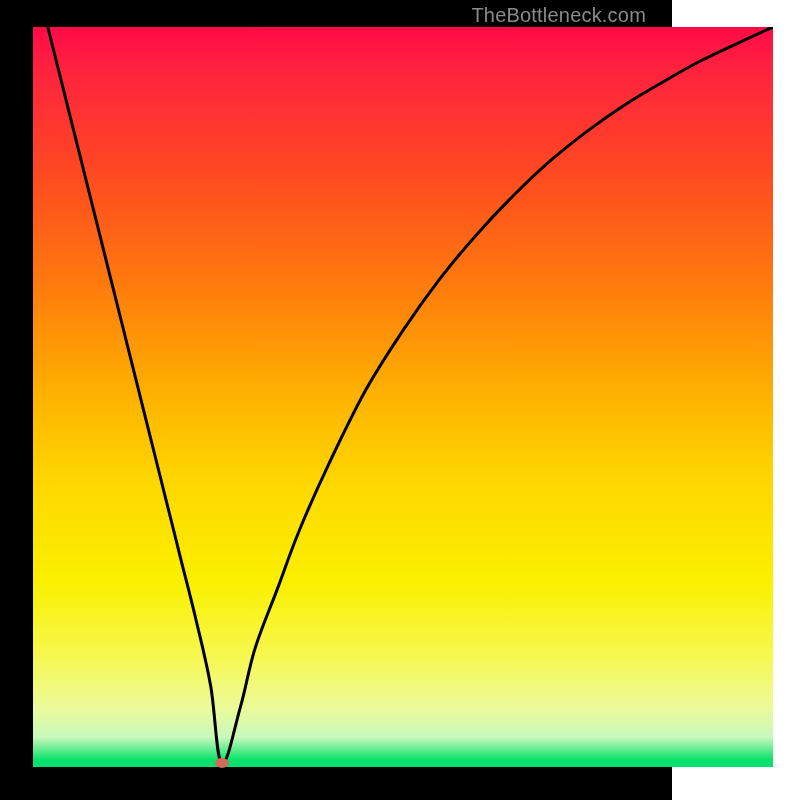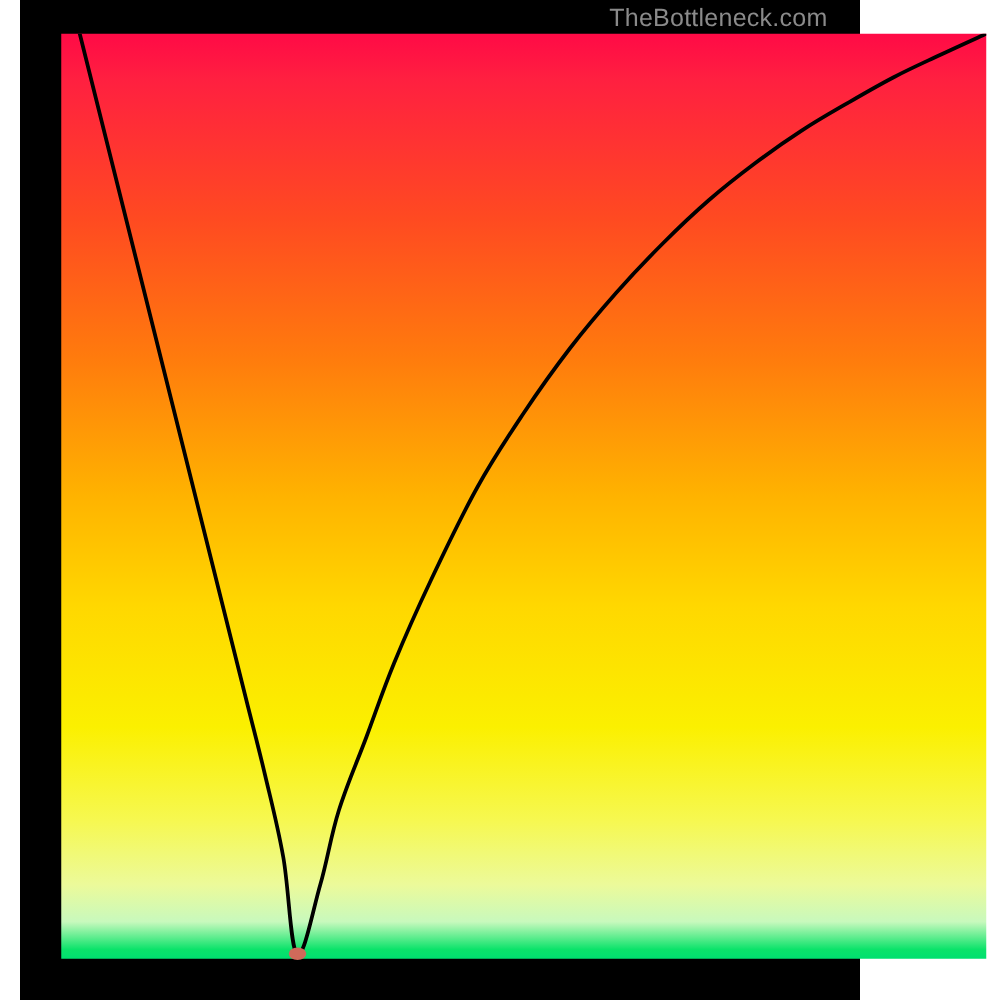--- a/index.html
+++ b/index.html
@@ -1,17 +1,17 @@
 <!DOCTYPE html>
 <html><head>
 <meta charset="utf-8">
 <style>
   * { margin: 0; padding: 0; box-sizing: border-box; }
   body { width: 800px; height: 800px; overflow: hidden; background: #fff; }
-  .container { position: relative; width: 672px; height: 800px; background: #000; margin-left: 16px; }
+  .container { position: relative; width: 672px; height: 800px; background: #000; }
   .plot-area {
     position: absolute;
     left: 33px;
     top: 27px;
     width: 740px;
     height: 740px;
     background: linear-gradient(to bottom,
       #ff0a46 0%,
       #ff2040 5%,
       #ff4a21 20%,

